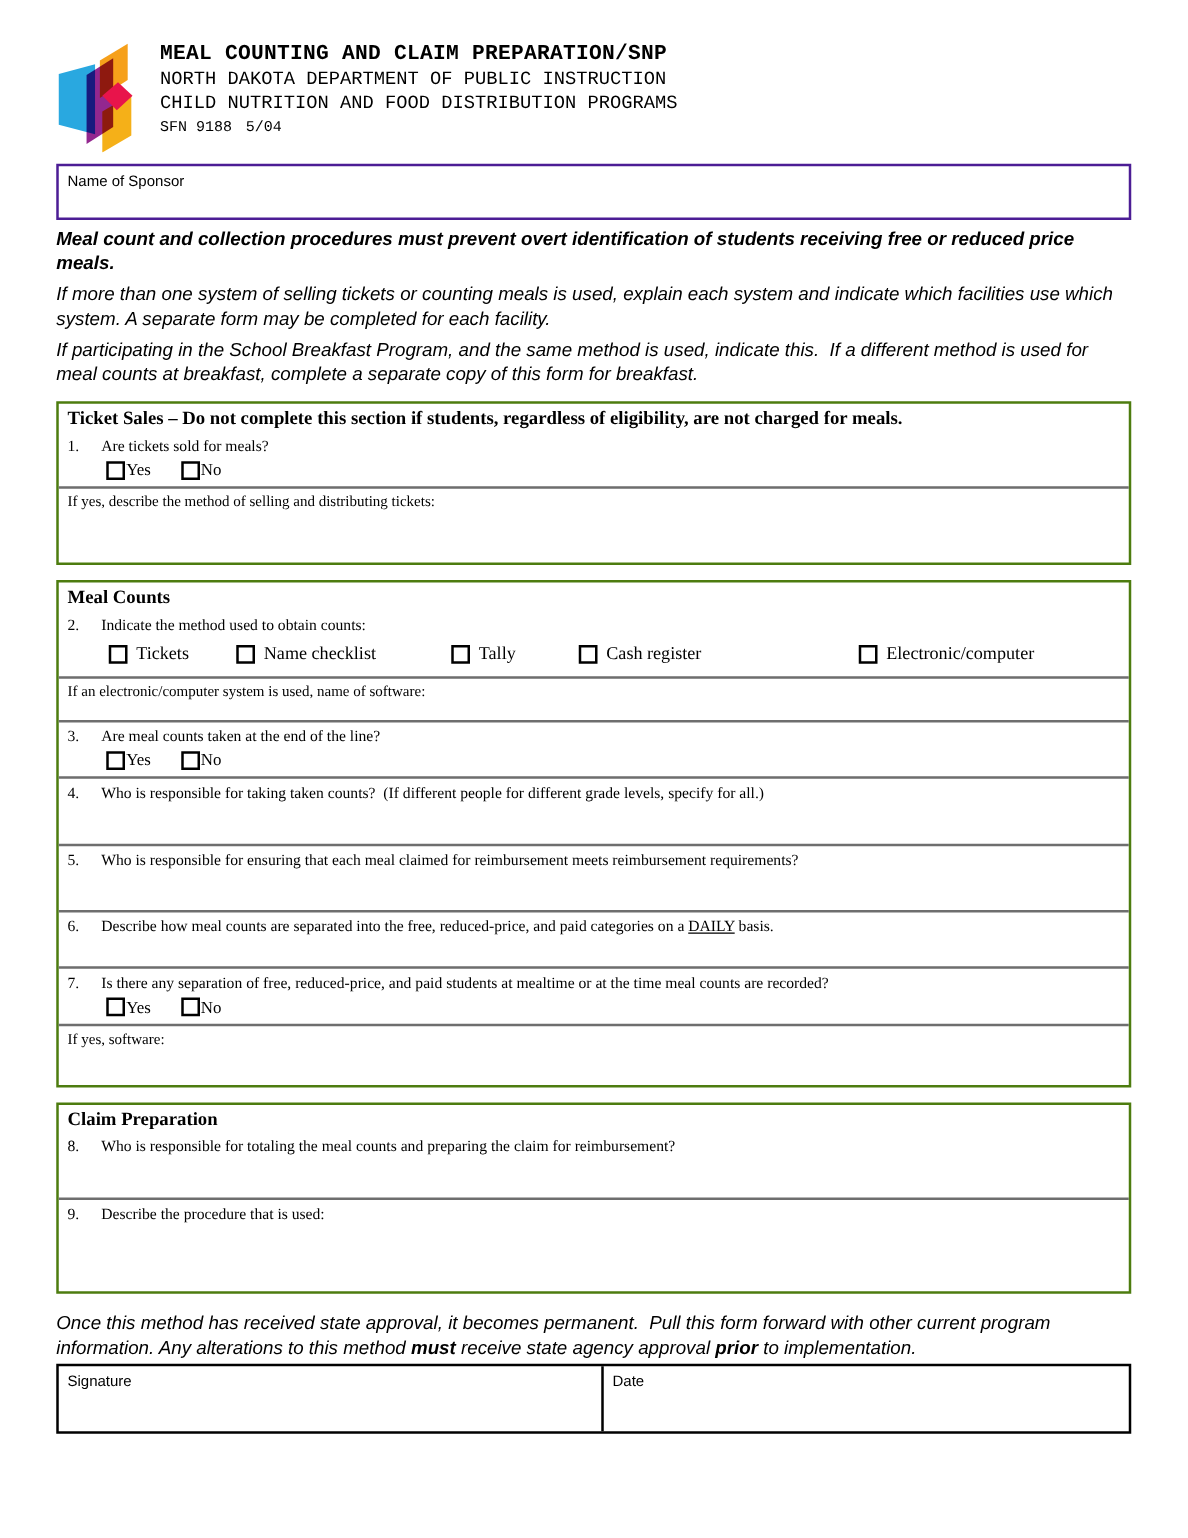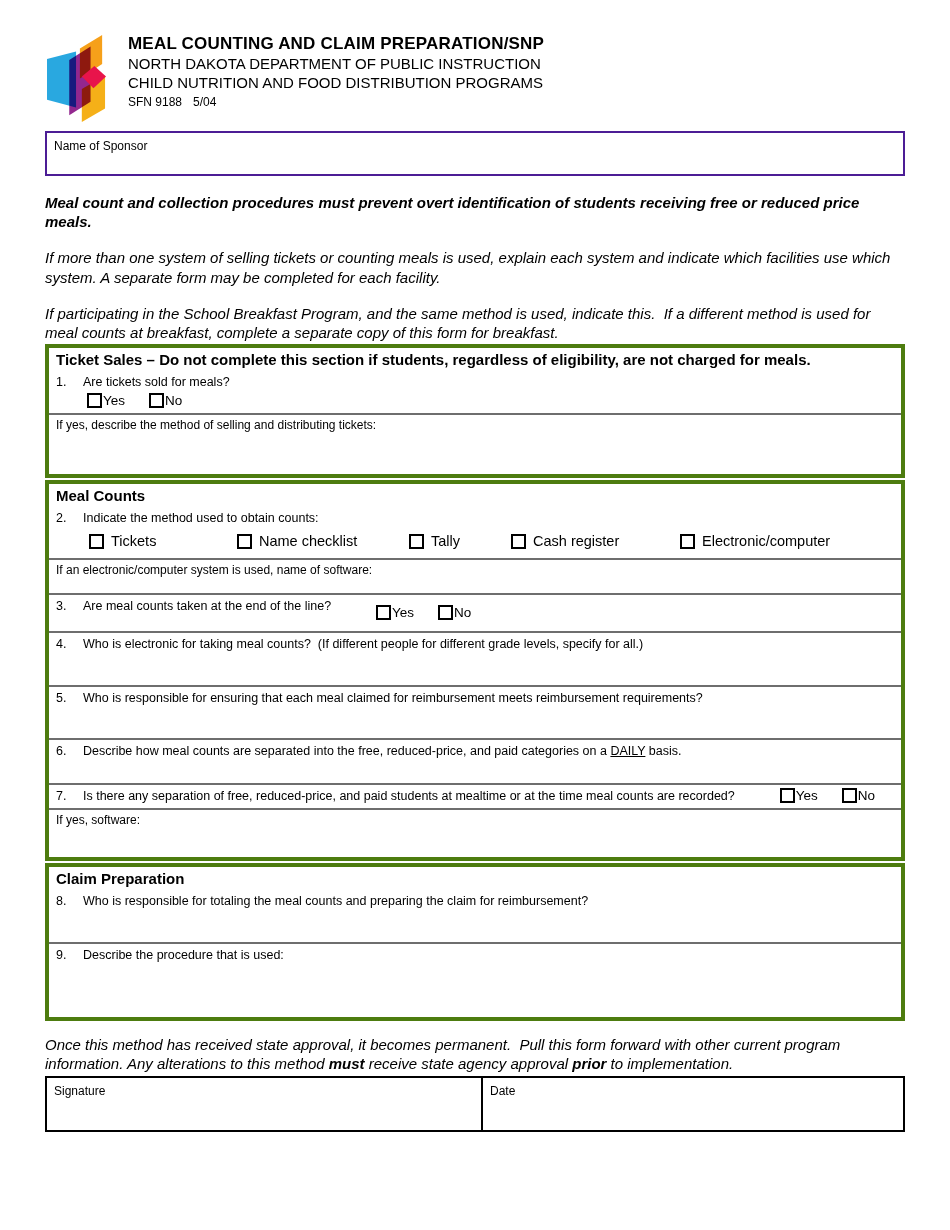--- a/index.html
+++ b/index.html
@@ -7,52 +7,52 @@
   body {
     width:950px; height:1230px; overflow:hidden;
     font-family:"Liberation Sans","DejaVu Sans",sans-serif;
     color:#000;
   }
   .page { padding:30px 45px 0 45px; }
 
   
   .form-header { display:flex; align-items:flex-start; gap:19px; }
   .logo-svg { width:64px; height:89px; flex:none; margin-top:3px; isolation:isolate; }
-  .header-text { padding-top:4px; }
+  .header-text { padding-top:4px;font-family:Liberation Mono, monospace; }
   .form-title { font-size:17px; font-weight:bold; line-height:1.15; letter-spacing:.2px; }
   .dept-line { font-size:15px; line-height:1.22; margin-top:1px; }
   .sfn-line { font-size:12px; margin-top:3px; }
   .sfn-rev { margin-left:11px; }
 
   
   .field-label { font-size:12px; line-height:1.2; }
-  .para { font-style:italic; font-size:15px; line-height:1.28; margin-top:17px; white-space:pre-wrap; }
+  .para { font-style:italic; font-size:15px; line-height:1.28; margin-top:6px; white-space:pre-wrap; }
   .para.bold { font-weight:bold; }
 
-  .box { border:4px solid #4d7c0f; margin-top:2px; }
+  .box { border:2px solid #4d7c0f; margin-top:12px;font-family:Liberation Serif, serif; }
   .sponsor-box { border:2px solid #4c1d95; min-height:45px; margin-top:9px; padding:3px 7px; }
 
   .sec-head { font-weight:bold; font-size:15px; line-height:1.25; padding:3px 7px 1px 7px; }
   .q { display:flex; font-size:12.5px; line-height:1.3; padding:3px 7px 0 7px; }
   .q-num { width:27px; flex:none; }
   .q-text { white-space:pre-wrap; }
   .u { text-decoration:underline; }
 
   .cb-row { display:flex; align-items:center; padding:3px 7px 5px 38px; }
   .cb { display:inline-flex; align-items:center; font-size:13.5px; }
   .checkbox { width:15px; height:15px; border:2px solid #000; background:#fff; flex:none; cursor:pointer; }
   .cb .cb-lbl { margin-left:1px; }
   .cb + .cb { margin-left:24px; }
 
   .options-row { display:flex; align-items:center; padding:7px 7px 9px 40px; font-size:14.5px; }
   .opt { display:inline-flex; align-items:center; }
   .opt .checkbox { margin-right:7px; }
-  .opt-0 { width:148px; } .opt-1 { width:172px; } .opt-2 { width:102px; } .opt-3 { width:169px; }
-
-  .frow { border-top:2px solid #6e6e6e; display:flex; }
+  .opt-0 { width:102px; } .opt-1 { width:172px; } .opt-2 { width:102px; } .opt-3 { width:224px; }
+
+  .frow { border-top:2px solid #6e6e6e; display:flex; flex-direction:column; }
   .frow .sub-label { padding:3px 7px 0 7px; display:block; }
   .answer-space { flex:1; cursor:text; }
 
   .h-ifyes   { min-height:61px; }
   .h-soft    { min-height:35px; }
   .h-q3      { min-height:38px; }
   .h-q4      { min-height:54px; }
   .h-q5      { min-height:53px; }
   .h-q6      { min-height:45px; }
   .h-explain { min-height:49px; }
@@ -164,21 +164,21 @@
         </span>
         <span class="cb">
           <span class="checkbox"></span>
           <span class="cb-lbl">No</span>
         </span>
       </div>
     </div>
     <div class="frow h-q4">
       <div class="q">
         <span class="q-num">4.</span>
-        <span class="q-text">Who is electronic for taking meal counts?  (If different people for different grade levels, specify for all.)</span>
+        <span class="q-text">Who is responsible for taking taken counts?  (If different people for different grade levels, specify for all.)</span>
       </div>
       <div class="answer-space"></div>
     </div>
     <div class="frow h-q5">
       <div class="q">
         <span class="q-num">5.</span>
         <span class="q-text">Who is responsible for ensuring that each meal claimed for reimbursement meets reimbursement requirements?</span>
       </div>
       <div class="answer-space"></div>
     </div>

